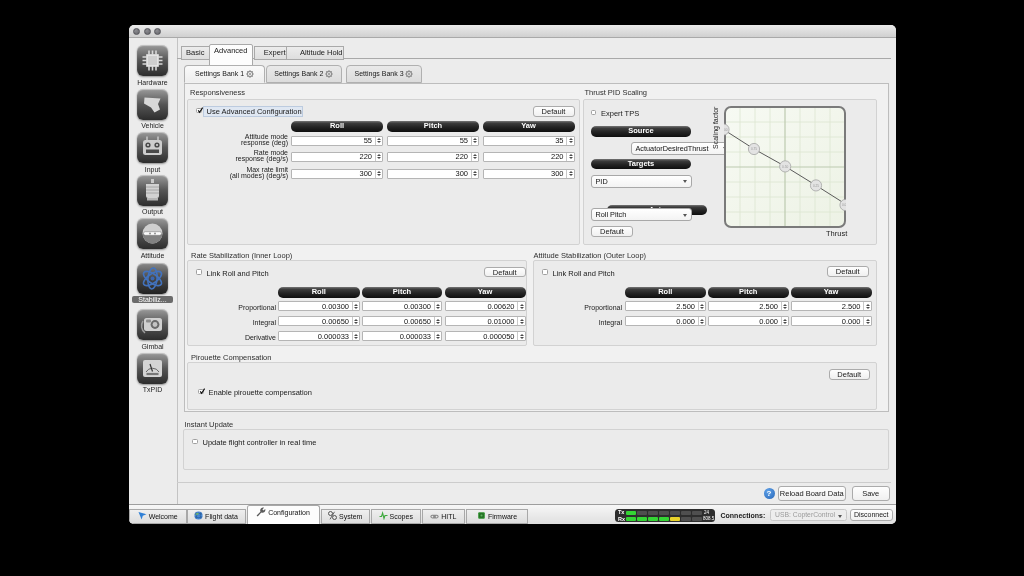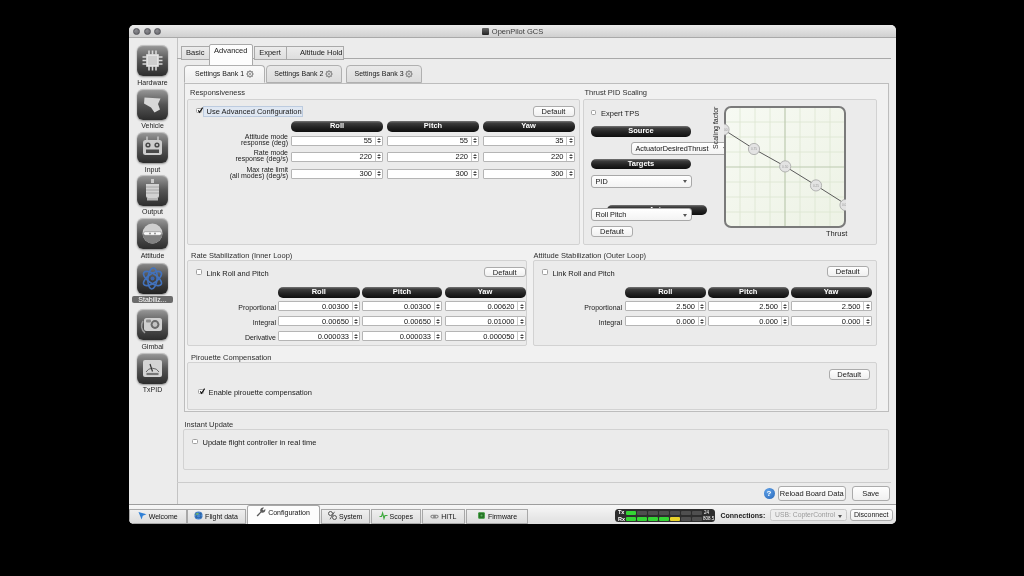--- a/index.html
+++ b/index.html
@@ -75,21 +75,20 @@
 .ttab.sel { top:480px; height:18.5px; background:#fdfdfd; border-bottom:none; z-index:3; border-radius:2.5px 2.5px 0 0;}
 .ticon { display:inline-block; vertical-align:-1.5px; }
 </style>
 </head>
 <body>
 <div id="win">
   <div id="titlebar">
     <div class="tlight" style="left:4px;"></div>
     <div class="tlight" style="left:14.5px;"></div>
     <div class="tlight" style="left:25px;"></div>
-    <div id="title-txt"><span style="display:inline-block;width:7px;height:7px;background:linear-gradient(#666,#222);border-radius:1px;vertical-align:-1px;margin-right:3px;"></span>OpenPilot GCS</div>
   </div>
 
   <div id="sidebar">
     <div class="sbicon" style="top:20px;"><svg width="31" height="31" viewBox="0 0 31 31">
           <g stroke="#d8d8d8" stroke-width="1.6" fill="none">
             <rect x="10" y="10" width="11" height="11" fill="#cfcfcf" stroke="#e8e8e8"></rect>
             <path d="M12 10V5.5 M15.5 10V5.5 M19 10V5.5 M12 21v4.5 M15.5 21v4.5 M19 21v4.5 M10 12H5.5 M10 15.5H5.5 M10 19H5.5 M21 12h4.5 M21 15.5h4.5 M21 19h4.5"></path>
           </g>
         </svg></div>
     <div class="sblabel" style="top:53.5px;">Hardware</div>
@@ -146,21 +145,21 @@
           <path d="M9.5 21h12" stroke="#777" stroke-width="2.2"></path>
         </svg></div>
     <div class="sblabel" style="top:361.4px;">TxPID</div>
   </div>
   <div class="vline" style="left:47.5px; top:13px; height:466.5px;"></div>
 
   <div id="maintabs">
     <div class="hline" style="left:47.5px; top:32.5px; width:714px; background:#a9a9a9;"></div>
     <div class="mtab" style="left:52px; width:27.5px;">Basic</div>
     <div class="mtab sel" style="left:79.5px; width:44.5px;">Advanced</div>
-    <div class="mtab" style="left:124.5px; width:32px;">Expert</div>
+    <div class="mtab" style="left:124.5px; width:32px;text-align:right;">Expert</div>
     <div class="mtab" style="left:156.5px; width:58px; border-right:1px solid #a9a9a9;text-align:right;">Altitude Hold</div>
   </div>
 
   <div id="pane"></div>
   <div id="banktabs">
     <div class="btab sel" style="left:55px; width:81px;">Settings Bank 1 <span class="gear"><svg width="8" height="8" viewBox="0 0 8 8">
             <circle cx="4" cy="4" r="2.6" fill="none" stroke="#8f8f8f" stroke-width="1.1"></circle>
             <circle cx="4" cy="4" r="1" fill="#8f8f8f"></circle>
             <g stroke="#8f8f8f" stroke-width="1">
               <path d="M4 0.2V1.4 M4 6.6V7.8 M0.2 4H1.4 M6.6 4H7.8 M1.3 1.3l.9.9 M5.8 5.8l.9.9 M6.7 1.3l-.9.9 M2.2 5.8l-.9.9"></path>

